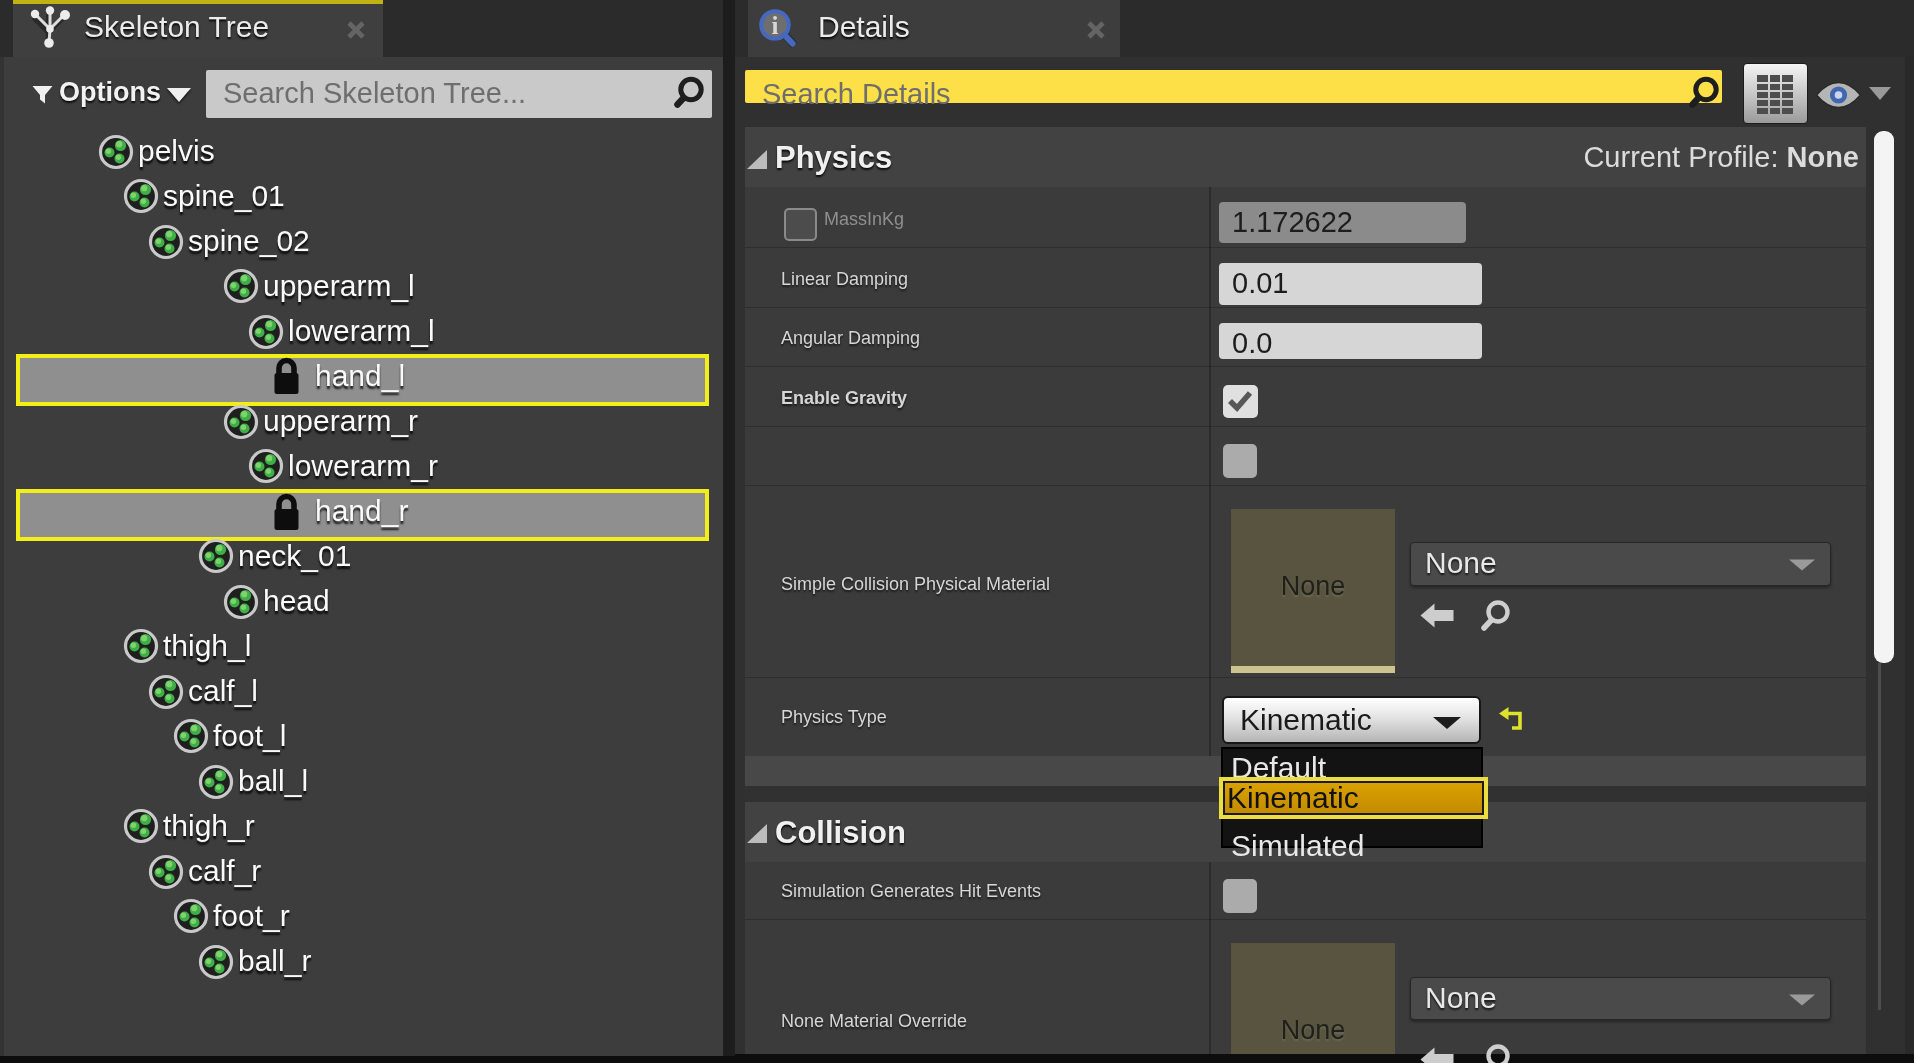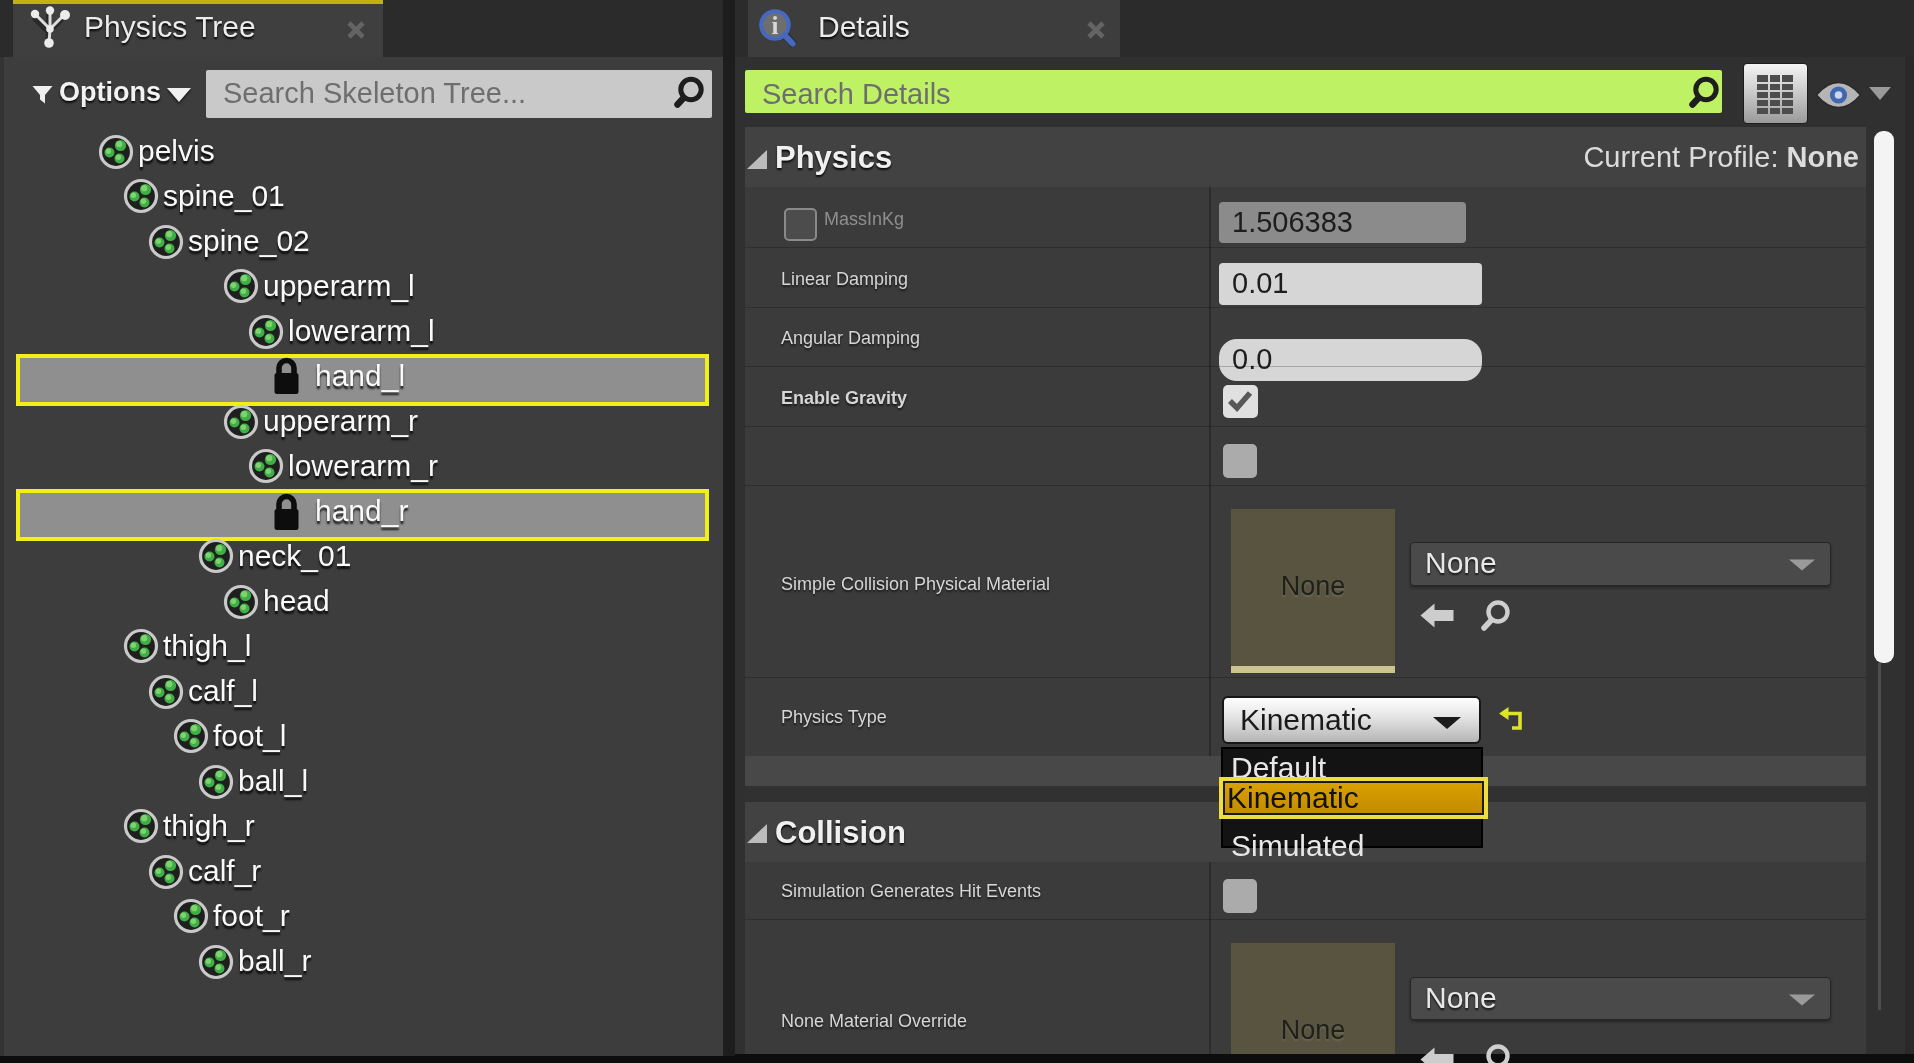--- a/index.html
+++ b/index.html
@@ -25,21 +25,21 @@
 
 .tlabel { position:absolute; height:45px; line-height:45px; font-size:30px; color:#fafafa;
   text-shadow:0 2.5px 2px rgba(0,0,0,0.85); }
 .ticon { position:absolute; }
 .sel { position:absolute; left:16px; width:693px; height:52px; background:#8f8f8f;
   border:4px solid #f2ef18; }
 
 #rpanel { position:absolute; left:735px; top:0; width:1179px; height:1054px; background:#303030; }
 #rpanel .well { position:absolute; left:0; top:0; width:1179px; height:57px; background:#2b2b2b; }
 #rtab { position:absolute; left:13px; top:0; width:372px; height:57px; background:#3d3d3d; }
-#rsearch { position:absolute; left:10px; top:70px; width:977px; height:43px; background:#bef264;
+#rsearch { position:absolute; left:10px; top:70px; width:977px; height:33px; background:#fde047;
   border-radius:2px; }
 #rsearch .ph { position:absolute; left:17px; top:8px; font-size:29px; color:#6e6e6e; }
 #gridbtn { position:absolute; left:1008px; top:63px; width:65px; height:61px; border-radius:4px;
   background:linear-gradient(#f4f4f4, #c4c4c4 55%, #9a9a9a); border:1px solid #1c1c1c; }
 
 #rcontent { position:absolute; left:10px; top:127px; width:1121px; height:927px; background:#3b3b3b; }
 .cathdr { position:absolute; left:0; width:1121px; height:60px; background:#424242; }
 .cathdr .txt { position:absolute; left:30px; top:13px; font-size:31px; font-weight:bold; color:#f0f0f0;
   text-shadow:0 2px 2px rgba(0,0,0,0.85); }
 .cathdr .tri { position:absolute; left:2px; top:23px; width:0; height:0;
@@ -81,21 +81,21 @@
 <path d="M24 25 L9 10 M24 25 L24 7 M24 25 L38.5 10.5 M24 25 L23 39"></path>
 </g>
 <g fill="#ececec">
 <circle cx="9" cy="10" r="4.2"></circle>
           <circle cx="24" cy="6.5" r="4.2"></circle>
           <circle cx="39" cy="11" r="5"></circle>
 <circle cx="24" cy="25" r="3.8"></circle>
           <circle cx="23" cy="39" r="4.8"></circle>
 </g>
 </svg></div>
-  <div class="tabtitle" style="left:84px;top:10px;">Physics Tree</div>
+  <div class="tabtitle" style="left:84px;top:10px;">Skeleton Tree</div>
   <div class="abs" style="left:345px;top:19px;"><svg width="22" height="22" viewBox="0 0 22 22">
 <path d="M4 4 L18 18 M18 4 L4 18" stroke="#646464" stroke-width="4.6"></path>
 </svg></div>
   <div id="lbody">
     <div id="optrow">
       <div class="abs" style="left:27px;top:27px;"><svg width="24" height="24" viewBox="0 0 24 24">
 <path d="M1.5 2 H21.5 L14 11 V19.5 L9 15.5 V11 Z" fill="#f0f0f0"></path>
 </svg></div>
       <div id="optlabel">Options</div>
       <div id="opttri"></div>
@@ -350,32 +350,32 @@
     <div class="cathdr" style="top:0px;padding-left:8px;">
         <div class="tri"></div>
         <div class="txt">Physics</div>
       </div>
     <div id="profile">Current Profile: <b>None</b></div>
     <div class="vline" style="top:60px;height:569px;"></div>
 
     <div class="cb" style="left:39px;top:81px;width:33px;height:33px;background:#4c4c4c;border:2px solid #8a8a8a;"></div>
     <div class="rowlabel" style="left:79px;top:82px;color:#8f8f8f;text-shadow:none;">MassInKg</div>
     <div class="valbox" style="left:474px;top:75px;width:247px;height:41px;background:#8b8b8b;">
-      <span style="position:absolute;left:13px;top:4px;">1.506383</span>
+      <span style="position:absolute;left:13px;top:4px;">1.172622</span>
       </div>
     <div class="hsep" style="top:120px;"></div>
 
     <div class="rowlabel" style="left:36px;top:142px;">Linear Damping</div>
     <div class="valbox" style="left:474px;top:136px;width:263px;height:42px;background:#d6d6d6;">
       <span style="position:absolute;left:13px;top:4px;">0.01</span>
       </div>
     <div class="hsep" style="top:180px;"></div>
 
     <div class="rowlabel" style="left:36px;top:201px;">Angular Damping</div>
-    <div class="valbox" style="left:474px;top:212px;width:263px;height:42px;background:#d6d6d6;border-radius:18px;">
+    <div class="valbox" style="left:474px;top:196px;width:263px;height:36px;background:#d6d6d6;">
       <span style="position:absolute;left:13px;top:4px;">0.0</span>
       </div>
     <div class="hsep" style="top:239px;"></div>
 
     <div class="rowlabel" style="left:36px;top:261px;font-weight:bold;">Enable Gravity</div>
     <div class="cb" style="left:478px;top:258px;width:35px;height:33px;background:#e0e0e0;">
       <div class="abs" style="left:2px;top:1px;"><svg width="30" height="30" viewBox="0 0 30 30">
 <path d="M5 15 L12 22 L25 7" fill="none" stroke="#575757" stroke-width="5.6"></path>
 </svg></div>
       </div>

